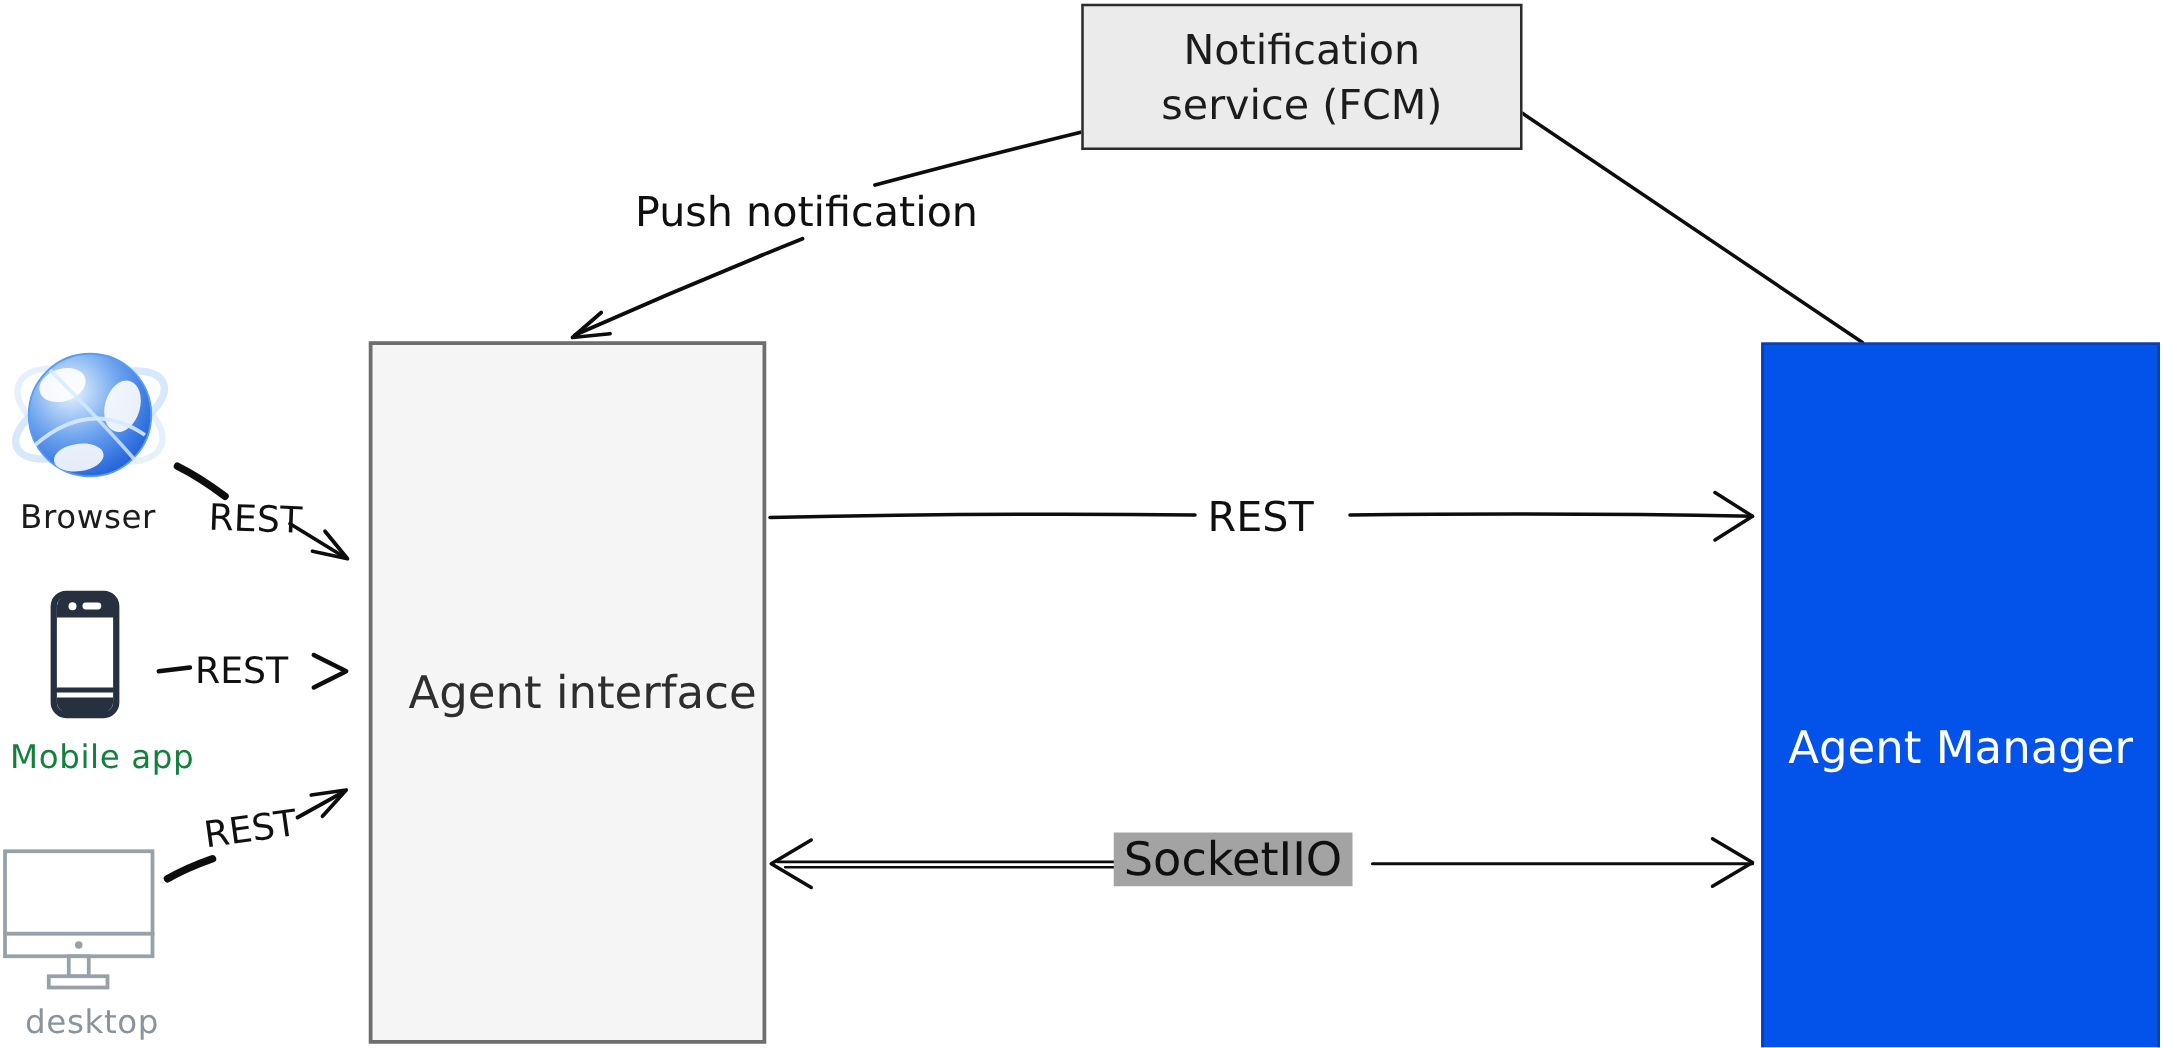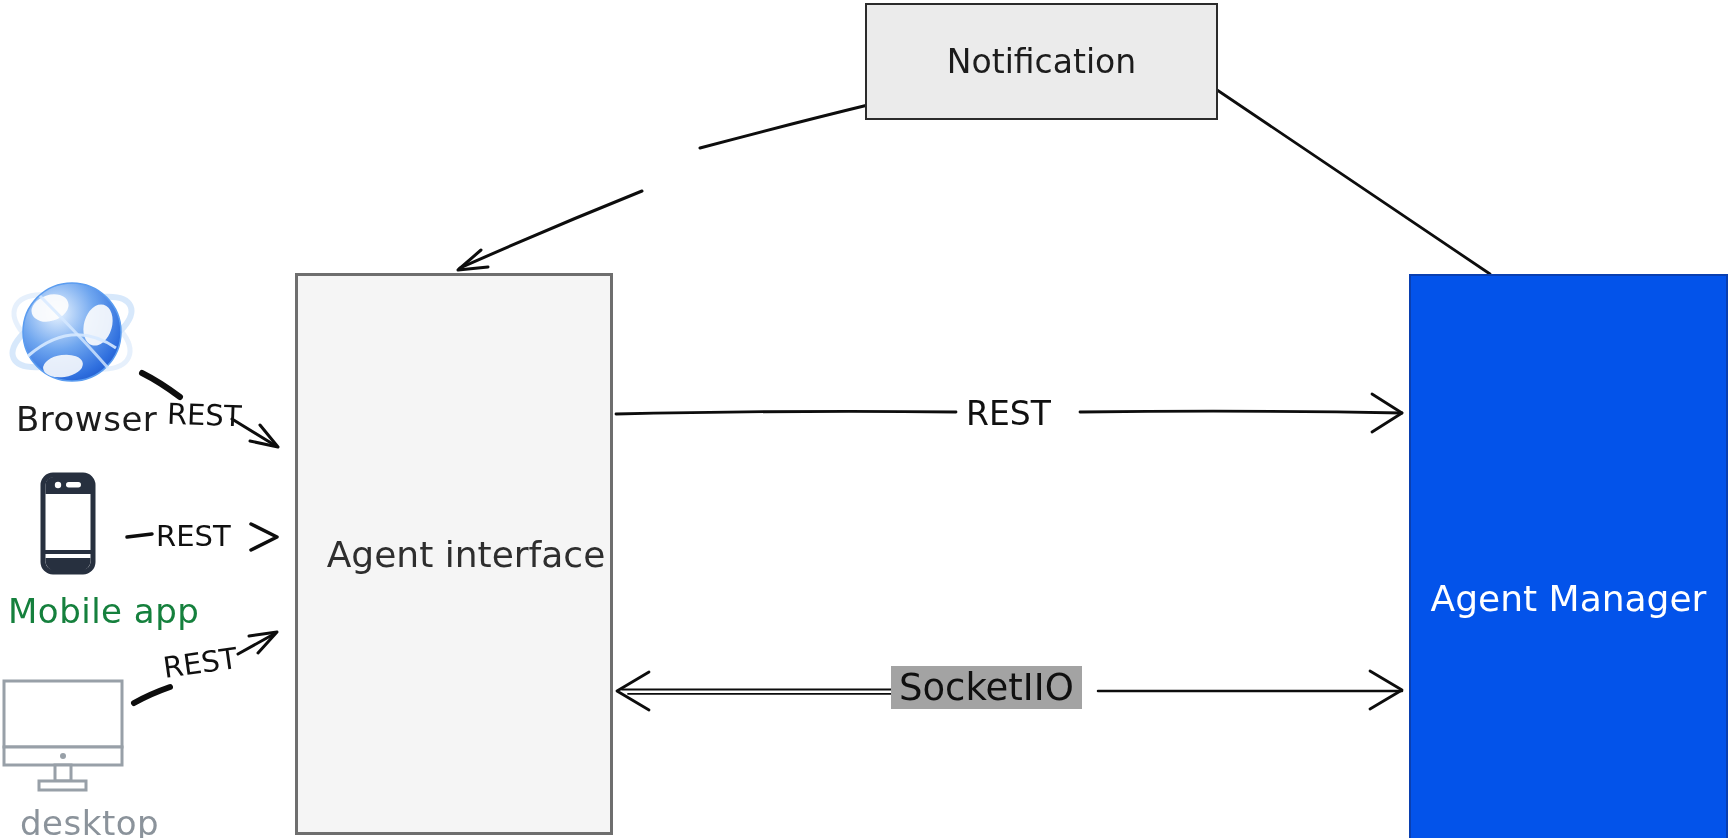--- a/index.html
+++ b/index.html
@@ -27,21 +27,21 @@
   }
   .edge-label{
     position:absolute;color:#101010;white-space:nowrap;
   }
   .lbl-push{left:508px;top:150px;font-size:33px;}
   .lbl-rest-main{left:958px;top:394px;font-size:33px;background:#ffffff;padding:0 8px;}
   .lbl-socket{left:891px;top:666px;font-size:37px;background:#a3a3a3;padding:0 8px;}
   .lbl-rest-browser{left:167px;top:398px;font-size:29px;transform:rotate(2deg);}
   .lbl-rest-mobile{left:156px;top:519px;font-size:29px;}
   .lbl-rest-desktop{left:163px;top:646px;font-size:29px;transform:rotate(-8deg);}
-  .client-label{position:absolute;white-space:nowrap;font-size:34px;letter-spacing:0.5px;}
+  .client-label{position:absolute;white-space:nowrap;font-size:26px;letter-spacing:0.5px;}
   .lbl-browser{left:16px;top:399px;color:#1c1c1c;}
   .lbl-mobile{left:8px;top:591px;color:#15803d;}
   .lbl-desktop{left:20px;top:803px;color:#8b939b;}
 </style>
 </head>
 <body>
 
 <div id="canvas">
 
   <svg class="layer" viewBox="0 0 1730 838">
@@ -127,31 +127,33 @@
       <rect x="4" y="747" width="118" height="18" stroke-width="3"></rect>
       <circle cx="63" cy="756" r="3" fill="#98a0a8" stroke="none"></circle>
       <rect x="55" y="765" width="16" height="16" stroke-width="3"></rect>
       <rect x="39" y="781" width="47" height="9" stroke-width="3"></rect>
     </g>
   </svg>
 
   <div class="node node-notif">
     <div>
       <div>Notification</div>
+      <div>service (FCM)</div>
     </div>
   </div>
 
   <div class="node node-interface">
     <span>Agent interface</span>
   </div>
 
   <div class="node node-manager">
     <span>Agent Manager</span>
   </div>
 
+  <div class="edge-label lbl-push">Push notification</div>
 
   <div class="edge-label lbl-rest-main">REST</div>
 
   <div class="edge-label lbl-socket">SocketIIO</div>
 
   <div class="edge-label lbl-rest-browser">REST</div>
 
   <div class="edge-label lbl-rest-mobile">REST</div>
 
   <div class="edge-label lbl-rest-desktop">REST</div>

